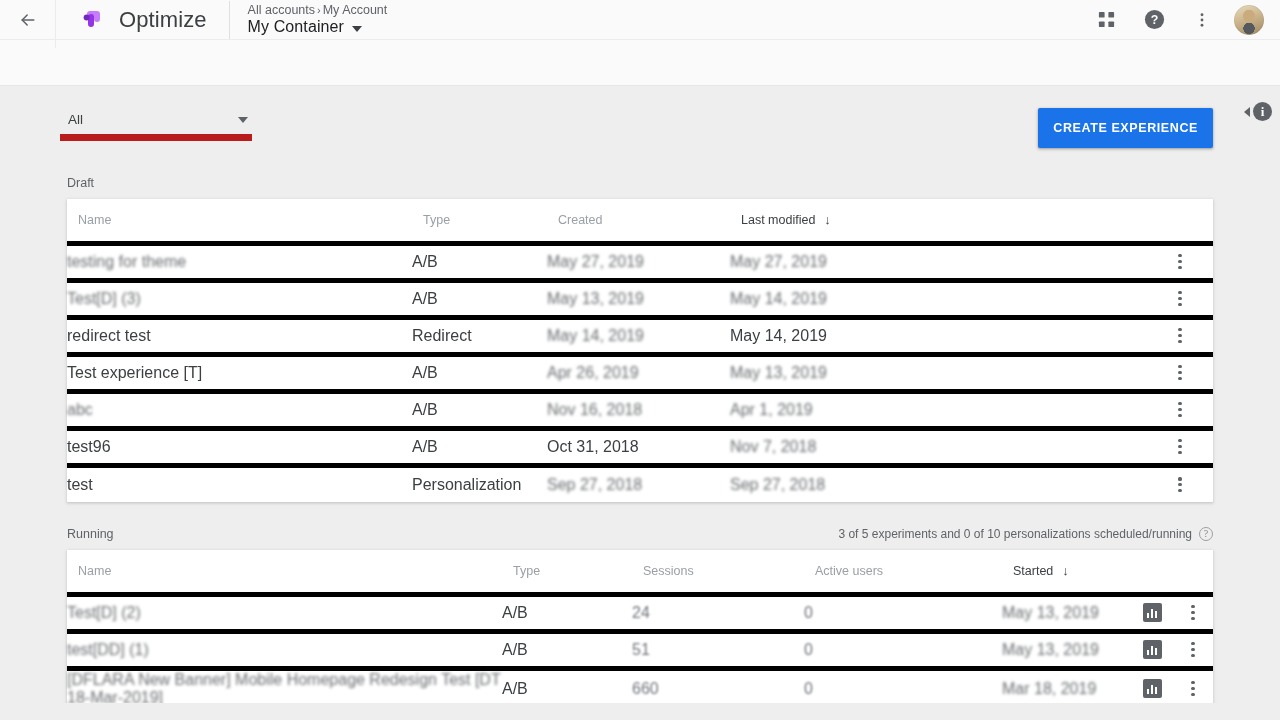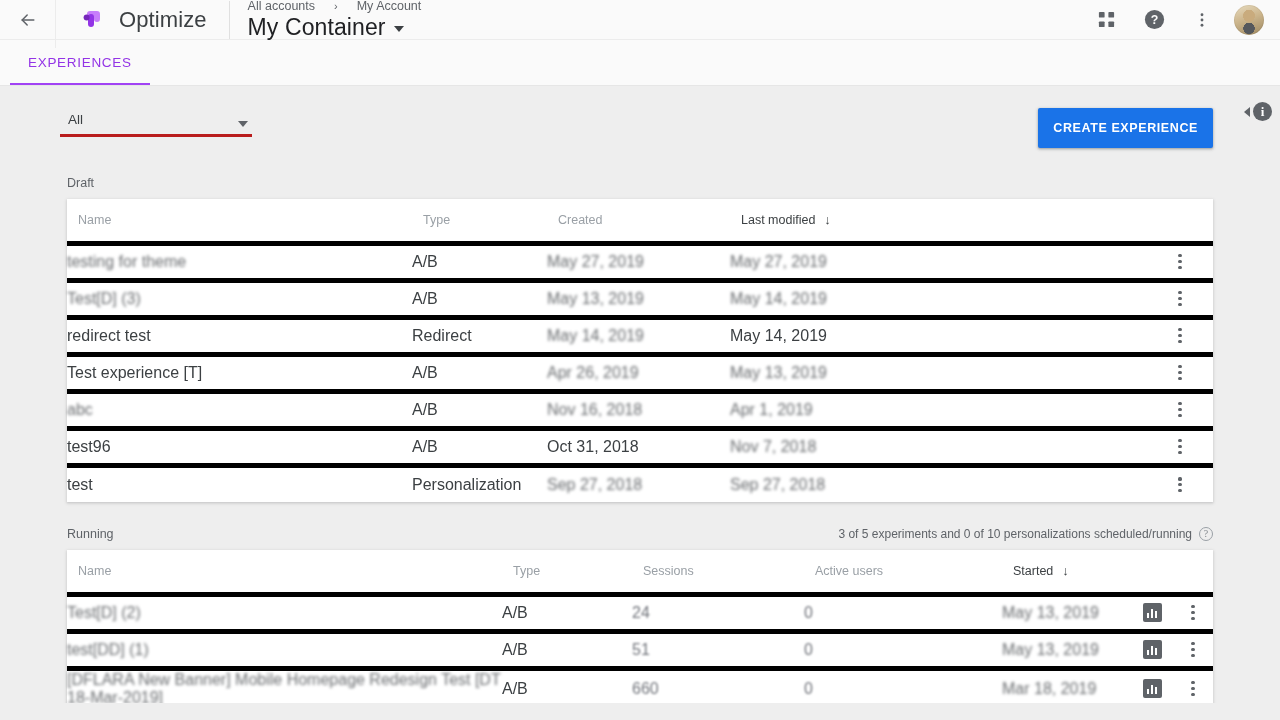--- a/index.html
+++ b/index.html
@@ -44,26 +44,26 @@
 
   .vdivider {
     width: 1px; height: 38px;
     background: #e0e0e0;
     margin: 0 18px 0 22px;
   }
 
   .titleblock { display: flex; flex-direction: column; justify-content: center; }
   .breadcrumb {
     font-size: 12.5px; color: #5f6368;
-    display: flex; align-items: center; gap: 19px;
+    display: flex; align-items: center; gap: 2px;
     margin-bottom: 1px;
   }
   .breadcrumb .sep { color: #5f6368; font-size: 11px; }
   .container-title {
-    font-size: 23px; color: #202124; font-weight: 400;
+    font-size: 16px; color: #202124; font-weight: 400;
     display: flex; align-items: center; gap: 8px;
     letter-spacing: .1px;
   }
   .caret-down {
     width: 0; height: 0;
     border-left: 5px solid transparent;
     border-right: 5px solid transparent;
     border-top: 6px solid #3c4043;
     margin-top: 4px;
   }
@@ -125,22 +125,22 @@
   .toolbar {
     display: flex; align-items: flex-start;
     padding: 26px 0 0 0;
     position: relative;
     height: 86px;
   }
   .filter-select {
     margin-left: 60px;
     width: 192px;
     padding: 0 4px 7px 8px;
-    border-bottom: 3px solid #b91c1c;
-    display: flex; align-items: flex-end;
+    border-bottom: 7px solid #b91c1c;
+    display: flex; align-items: center;
     font-size: 13.5px; color: #3c4043;
   }
   .filter-select .sel-caret {
     margin-left: auto;
     width: 0; height: 0;
     border-left: 5px solid transparent;
     border-right: 5px solid transparent;
     border-top: 6px solid #5f6368;
   }
   .create-btn {
@@ -311,23 +311,20 @@
         <circle cx="12" cy="5" r="1.9"></circle>
           <circle cx="12" cy="12" r="1.9"></circle>
           <circle cx="12" cy="19" r="1.9"></circle>
       </svg>
     </div>
     <div class="avatar"></div>
   </div>
 </div>
 
 <div class="tabsbar">
-  <div class="tab active">
-    <span>EXPERIENCES</span>
-  </div>
 </div>
 
 <div class="content">
 
   <div class="toolbar">
     <div class="filter-select">
       <span>All</span>
       <span class="sel-caret"></span>
     </div>
 

